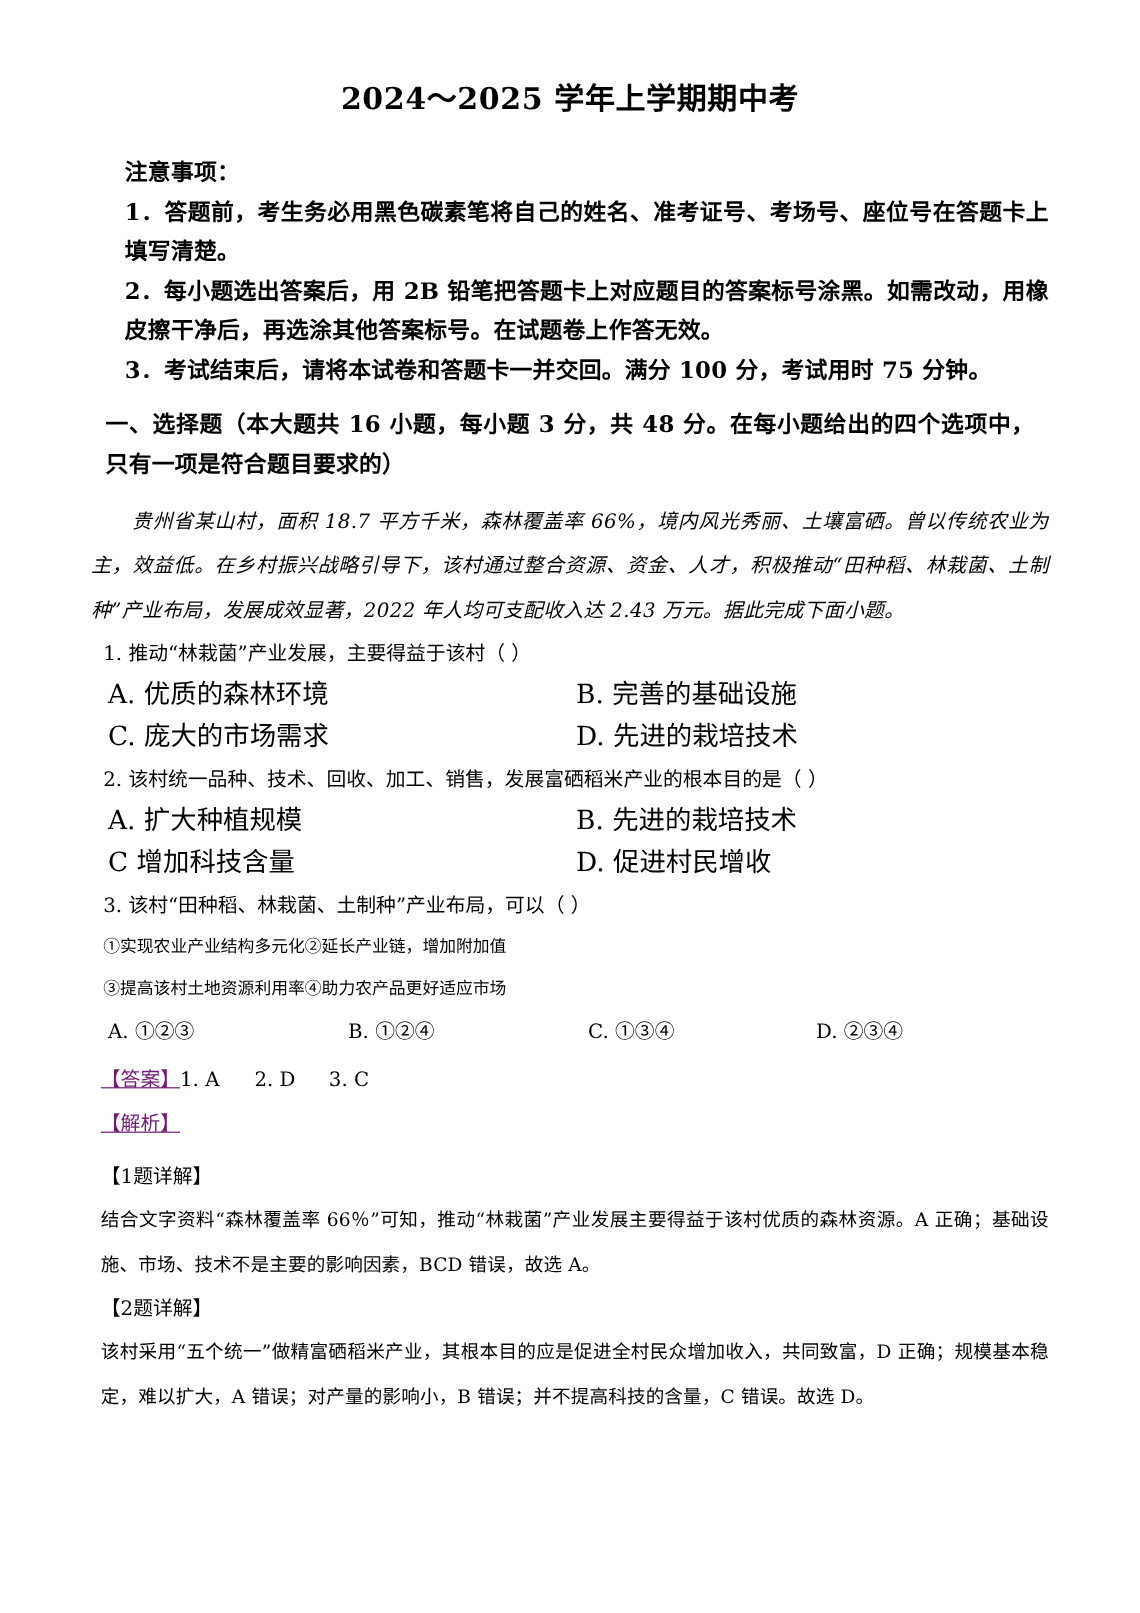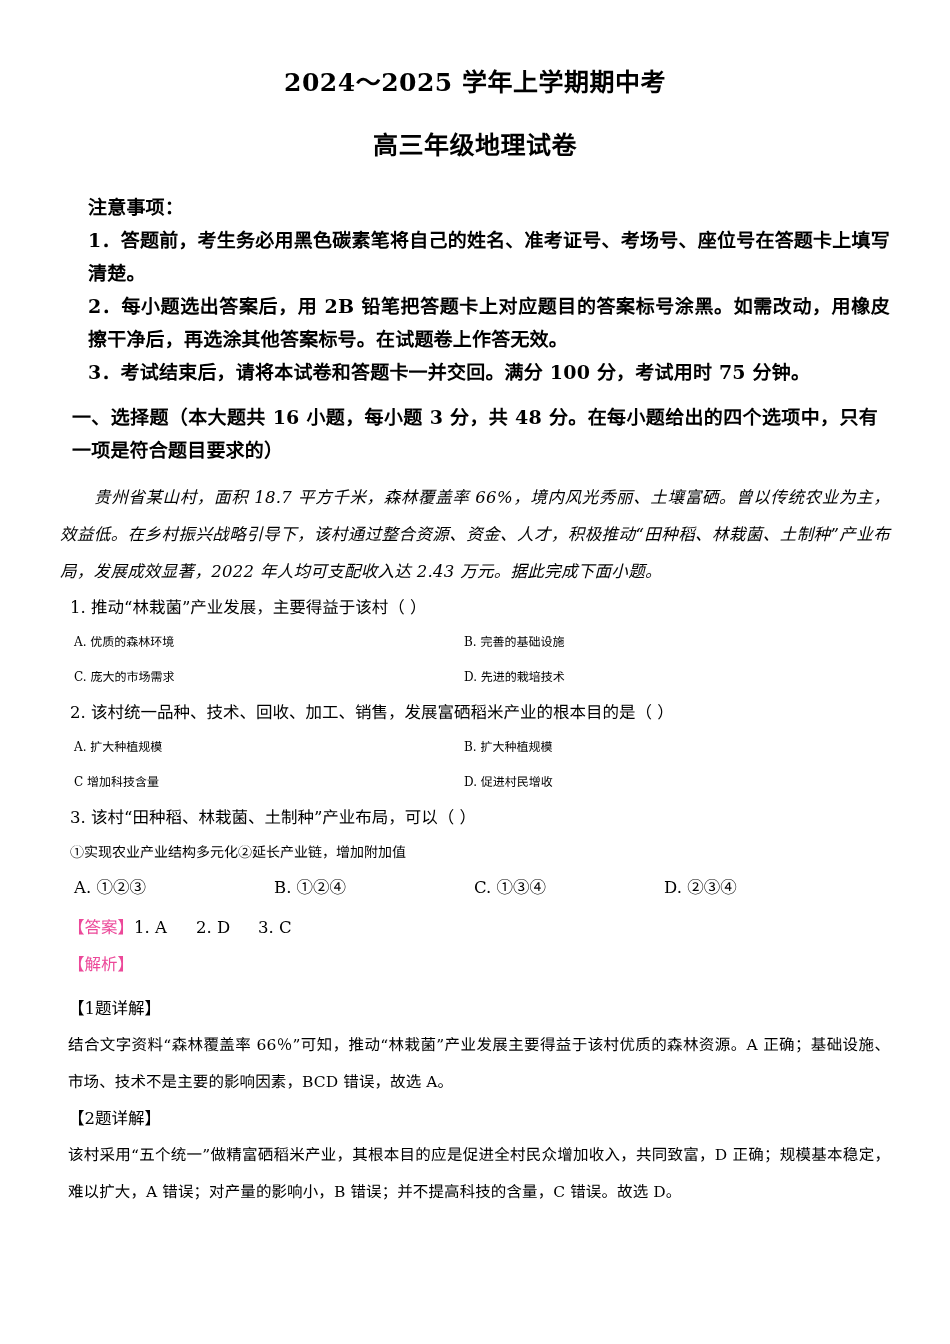--- a/index.html
+++ b/index.html
@@ -14,21 +14,21 @@
     font-family: "DejaVu Serif", "Liberation Serif", serif;
     color: #000000;
     overflow: hidden;
   }
   .page {
     position: relative;
     width: 950px;
     height: 1344px;
     background: #ffffff;
     box-sizing: border-box;
-    padding: 0 60px;
+    padding: 0 76px;
   }
 
   
   .doc-title {
     text-align: center;
     font-weight: bold;
     font-size: 25px;
     letter-spacing: 0.5px;
     margin: 0;
     padding-top: 68px;
@@ -93,21 +93,21 @@
   .q-sub {
     font-size: 14px;
     line-height: 35px;
     margin: 0;
     padding-left: 10px;
   }
   .opt-row {
     position: relative;
     height: 35px;
     line-height: 35px;
-    font-size: 12px;
+    font-size: 22px;
     padding-left: 10px;
   }
   .opt-row .opt {
     position: absolute;
     top: 0;
     white-space: nowrap;
   }
   .opt-row .opt.c1 { left: 14px; }
   .opt-row .opt.c2 { left: 404px; }
 
@@ -131,21 +131,22 @@
   
   .ans-line,
   .exp-line {
     font-size: 16.5px;
     line-height: 37px;
     margin: 0;
     padding-left: 8px;
     white-space: nowrap;
   }
   .tag-blue {
-    color: #ec4899;
+    color: #701a75;
+    text-decoration: underline;
   }
   .ans-item {
     display: inline-block;
     min-width: 62px;
   }
   .detail-head {
     font-size: 16.5px;
     line-height: 36px;
     margin: 0;
     padding-left: 8px;
@@ -161,21 +162,20 @@
   }
   .gap-sm { height: 3px; }
   .gap-md { height: 8px; }
 </style>
 </head>
 <body>
 
 <div class="page">
 
   <h1 class="doc-title">2024～2025 学年上学期期中考</h1>
-  <h2 class="doc-subtitle">高三年级地理试卷</h2>
 
   <div class="notice-wrap">
     <p class="notice-line">注意事项：</p>
     <p class="notice-line">1．答题前，考生务必用黑色碳素笔将自己的姓名、准考证号、考场号、座位号在答题卡上填写清楚。</p>
     <p class="notice-line">2．每小题选出答案后，用 2B 铅笔把答题卡上对应题目的答案标号涂黑。如需改动，用橡皮擦干净后，再选涂其他答案标号。在试题卷上作答无效。</p>
     <p class="notice-line">3．考试结束后，请将本试卷和答题卡一并交回。满分 100 分，考试用时 75 分钟。</p>
   </div>
 
   <p class="section-heading">一、选择题（本大题共 16 小题，每小题 3 分，共 48 分。在每小题给出的四个选项中，只有一项是符合题目要求的）</p>
 
@@ -190,31 +190,32 @@
     <div class="opt-row">
       <span class="opt c1">C. 庞大的市场需求</span>
       <span class="opt c2">D. 先进的栽培技术</span>
     </div>
   </div>
 
   <div>
     <p class="q-stem">2. 该村统一品种、技术、回收、加工、销售，发展富硒稻米产业的根本目的是（    ）</p>
     <div class="opt-row">
       <span class="opt c1">A. 扩大种植规模</span>
-      <span class="opt c2">B. 扩大种植规模</span>
+      <span class="opt c2">B. 先进的栽培技术</span>
     </div>
     <div class="opt-row">
       <span class="opt c1">C  增加科技含量</span>
       <span class="opt c2">D. 促进村民增收</span>
     </div>
   </div>
 
   <div>
     <p class="q-stem">3. 该村“田种稻、林栽菌、土制种”产业布局，可以（    ）</p>
     <p class="q-sub">①实现农业产业结构多元化②延长产业链，增加附加值</p>
+    <p class="q-sub">③提高该村土地资源利用率④助力农产品更好适应市场</p>
     <div class="opt-row4">
       <span class="opt o1">A. ①②③</span>
       <span class="opt o2">B. ①②④</span>
       <span class="opt o3">C. ①③④</span>
       <span class="opt o4">D. ②③④</span>
     </div>
   </div>
 
   <div class="gap-sm"></div>
 

